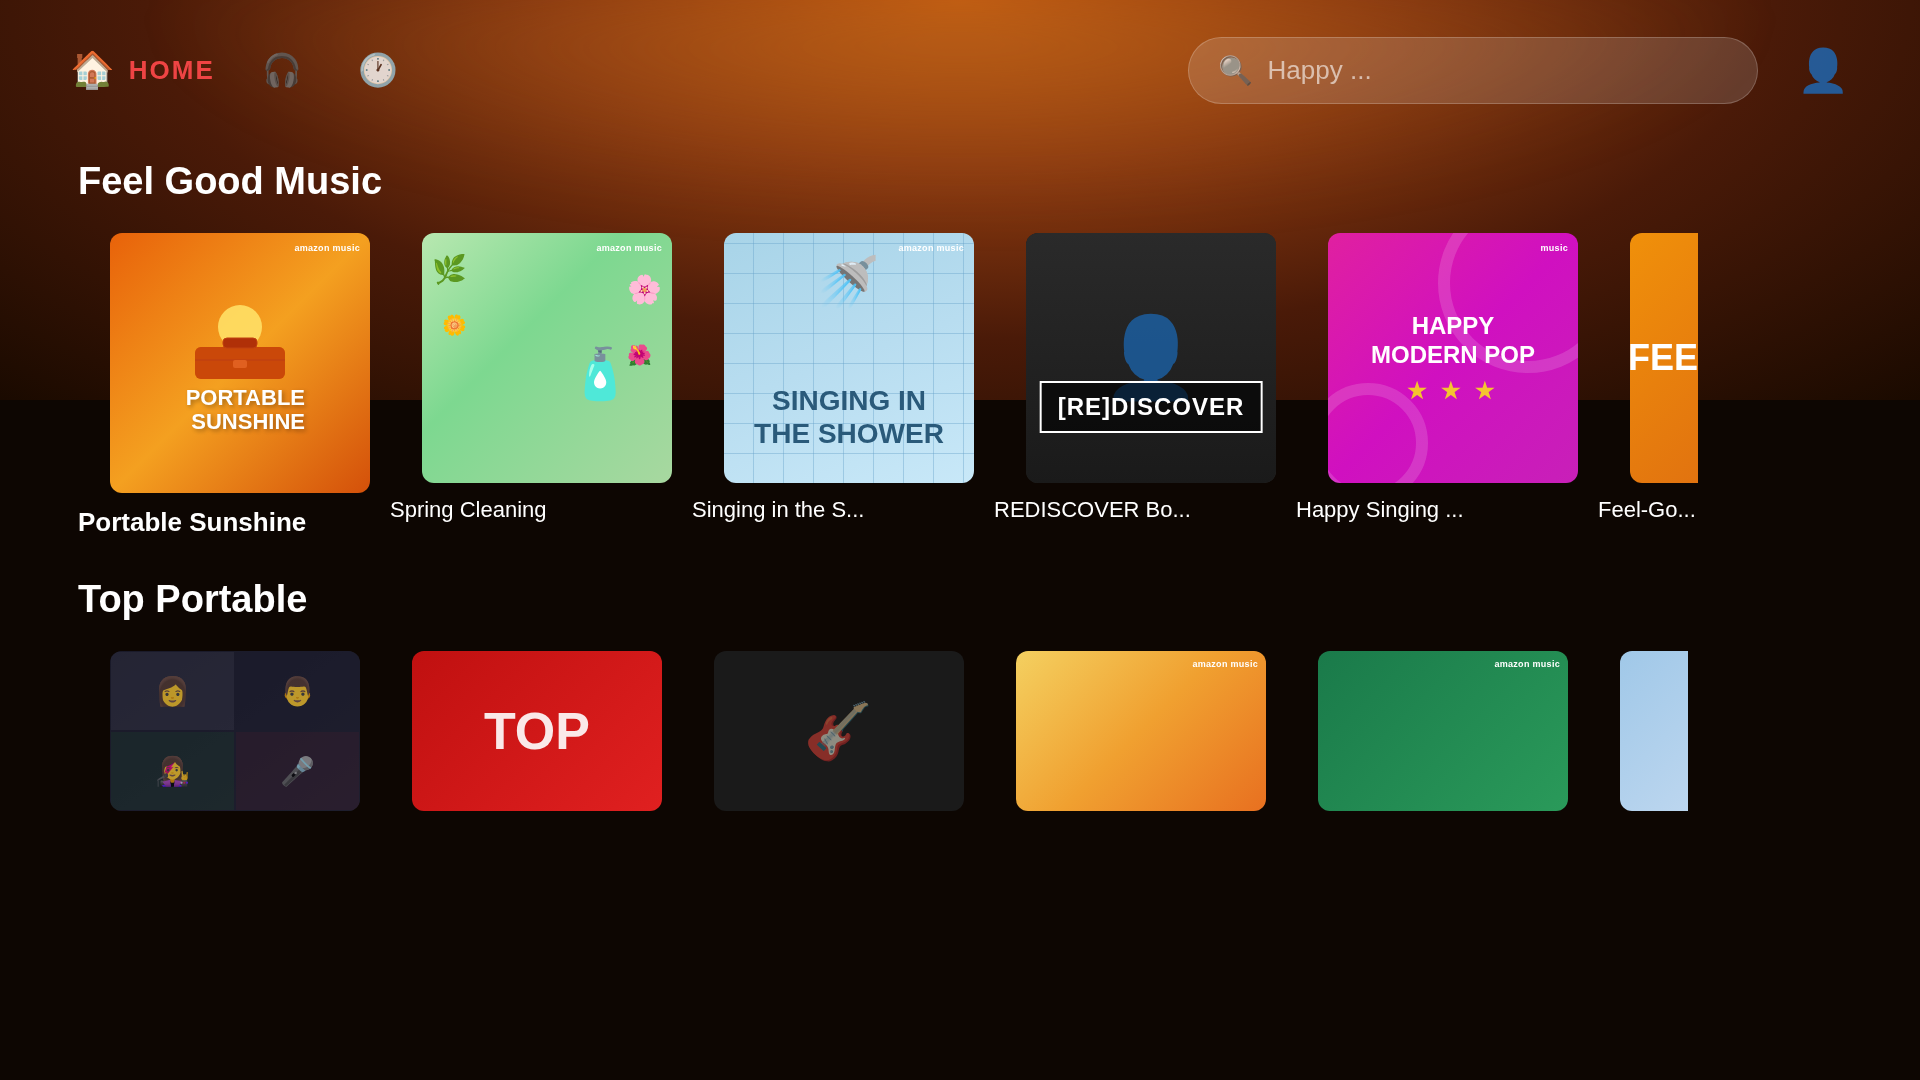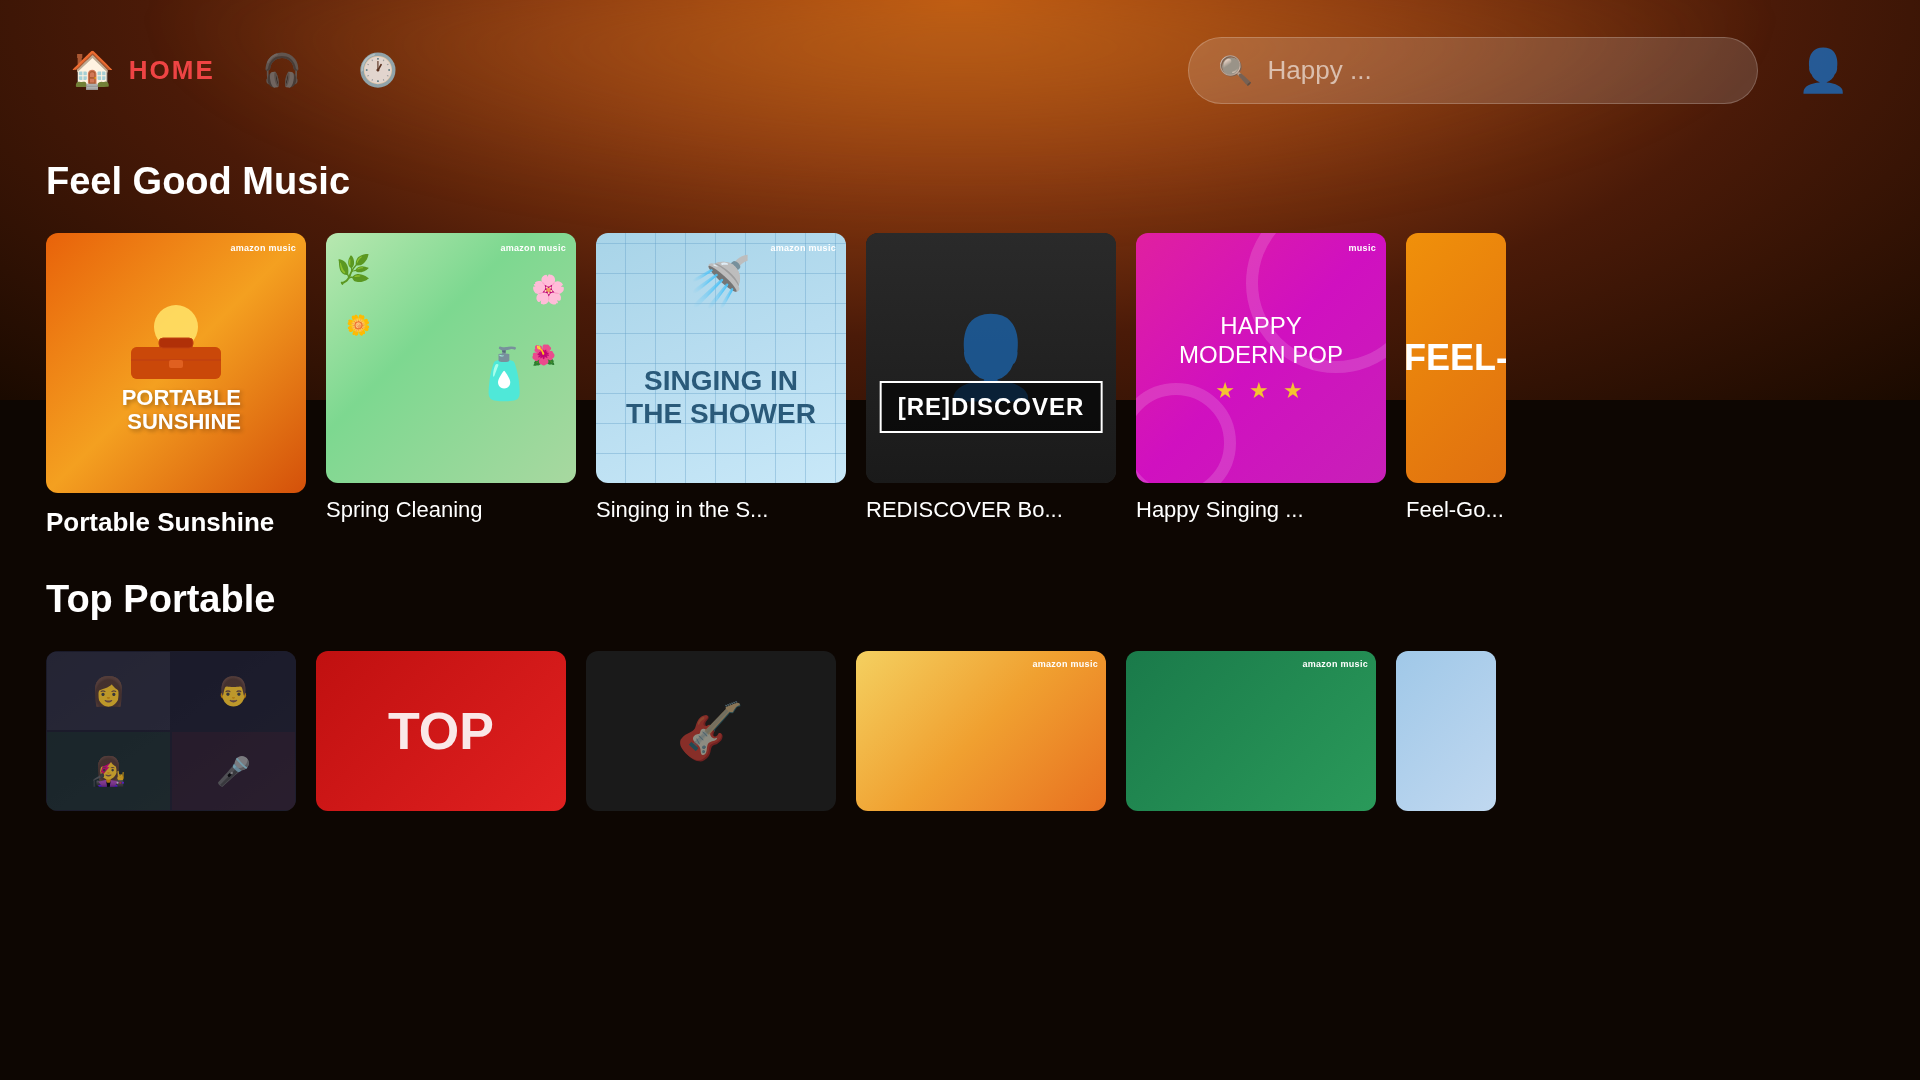--- a/index.html
+++ b/index.html
@@ -107,21 +107,21 @@
       margin-left: 40px;
       color: rgba(255,255,255,0.7);
       font-size: 42px;
       cursor: pointer;
     }
 
     
     .content {
       position: relative;
       z-index: 10;
-      padding: 20px 46px;
+      padding: 20px 78px;
     }
 
     
     .section {
       margin-bottom: 40px;
     }
 
     .section-title {
       color: white;
       font-size: 38px;
@@ -139,20 +139,21 @@
       flex-shrink: 0;
       cursor: pointer;
     }
 
     .card-image {
       border-radius: 12px;
       overflow: hidden;
       width: 250px;
       height: 250px;
       position: relative;
+      margin-left: 32px;
     }
 
     .card-image.large {
       width: 260px;
       height: 260px;
     }
 
     .card-title {
       color: white;
       font-size: 22px;
@@ -262,21 +263,21 @@
       background: linear-gradient(135deg, #e020a0 0%, #d010c0 50%, #c820b8 100%);
       display: flex;
       align-items: center;
       justify-content: center;
       position: relative;
     }
 
     .artwork-happy-pop .pop-text {
       color: white;
       font-size: 24px;
-      font-weight: 400;
+      font-weight: 700;
       text-align: center;
       text-transform: uppercase;
       line-height: 1.2;
     }
 
     .artwork-feel-good {
       width: 100%; height: 100%;
       background: linear-gradient(135deg, #f0900a 0%, #e07010 100%);
       display: flex;
       align-items: center;
@@ -489,21 +490,21 @@
         </div>
         <div class="card-title">Spring Cleaning</div>
       </div>
 
       <div class="card">
         <div class="card-image">
           <div class="artwork-shower">
             <div class="tile-pattern"></div>
             <div class="amazon-badge" style="top:10px;right:10px;position:absolute;">amazon music</div>
             <div class="shower-head-wrapper">🚿</div>
-            <div class="shower-text" style="position:absolute;bottom:52px;">
+            <div class="shower-text" style="position:absolute;bottom:32px;">
               <span>SINGING IN</span><br>
               <span>THE SHOWER</span>
             </div>
           </div>
         </div>
         <div class="card-title">Singing in the S...</div>
       </div>
 
       <div class="card">
         <div class="card-image">

